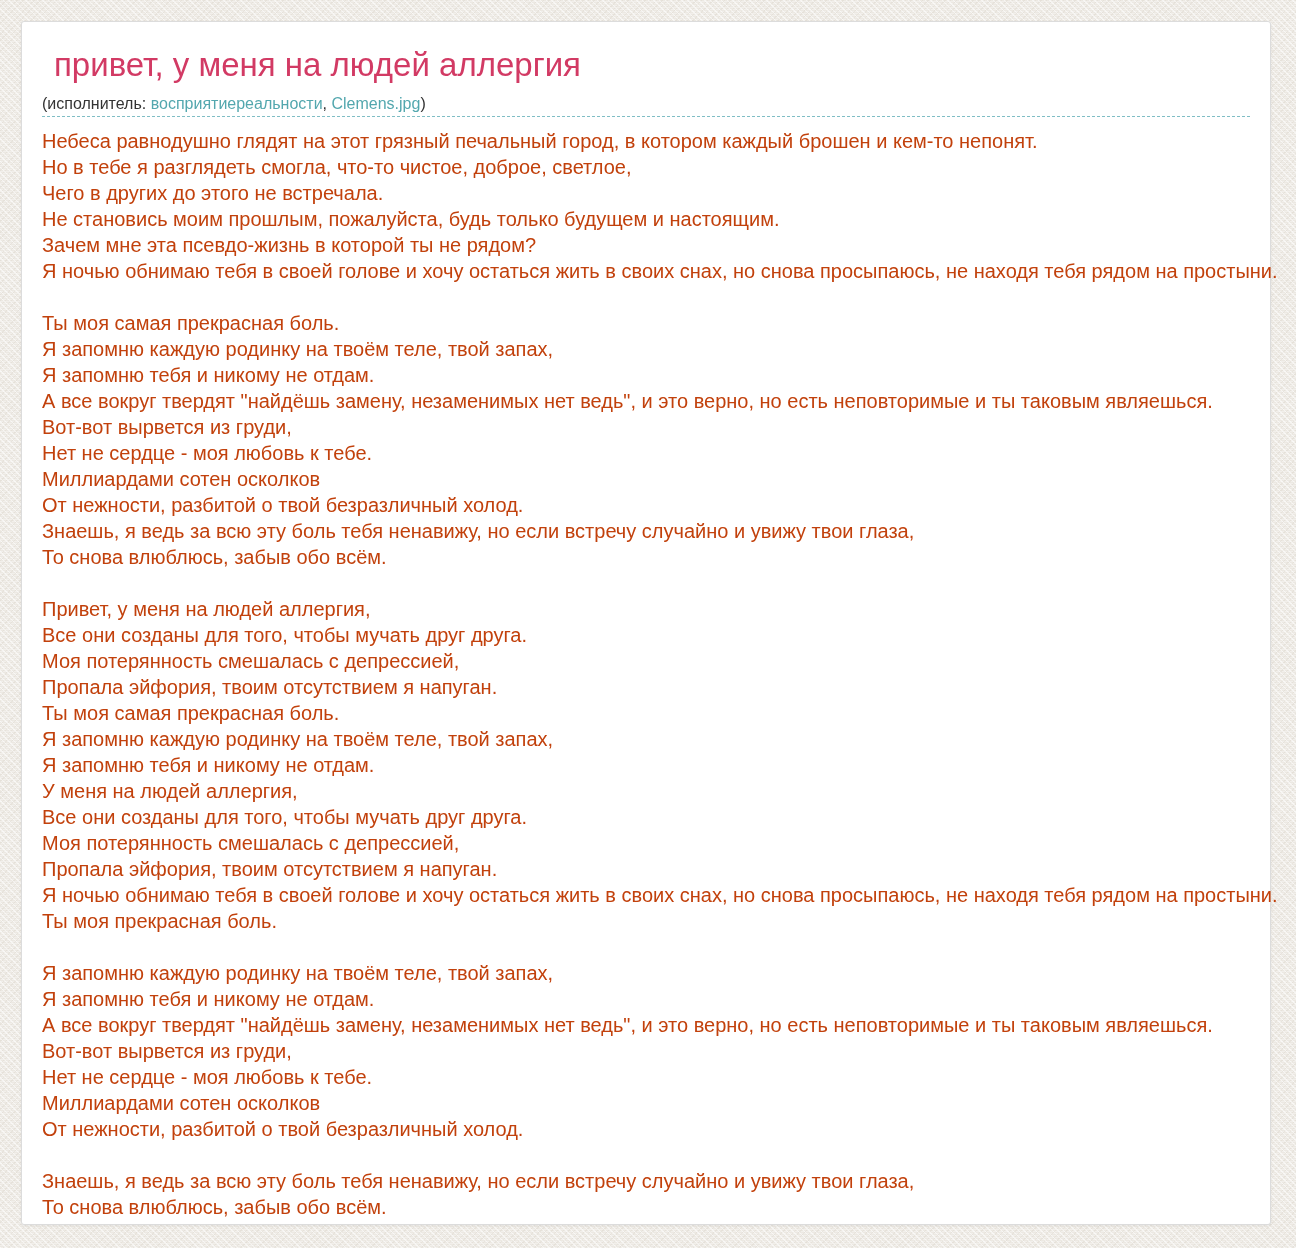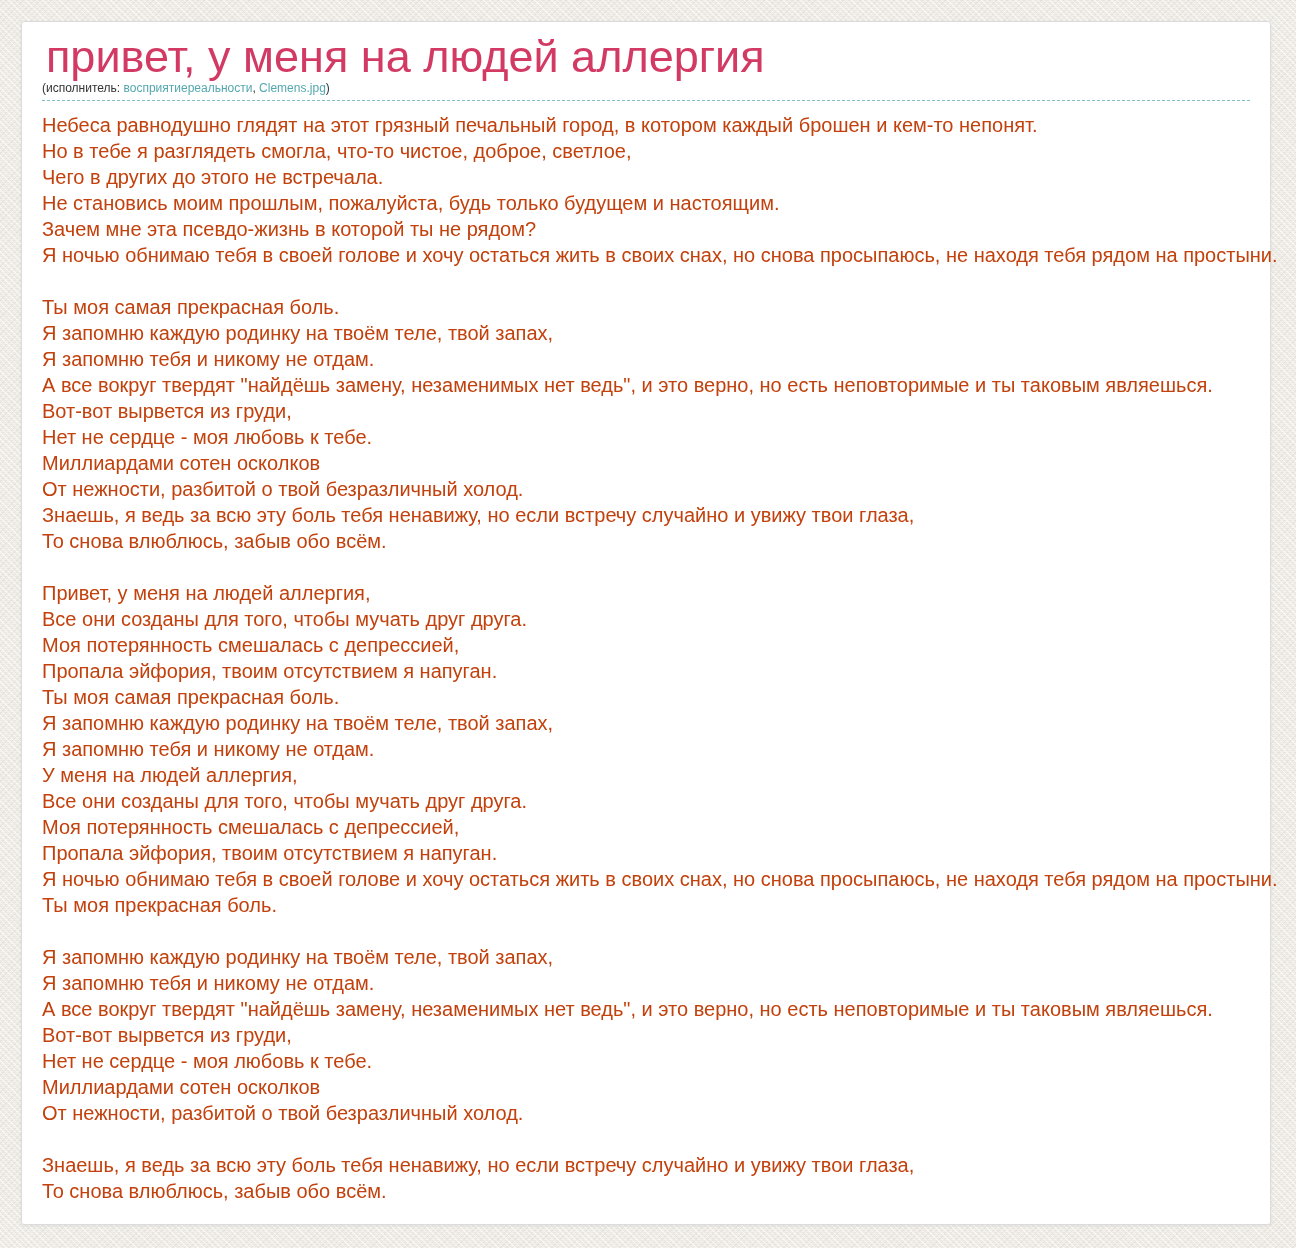--- a/index.html
+++ b/index.html
@@ -25,29 +25,29 @@
     height: 1204px;
     box-sizing: border-box;
     background: #ffffff;
     border: 1px solid #dcdcdc;
     border-radius: 3px;
     box-shadow: 0 1px 3px rgba(0,0,0,0.07);
     padding: 14px 20px 0 20px;
     overflow: visible;
   }
   .song-title {
-    margin: 4px;
-    font-size: 45px;
+    margin: 12px;
+    font-size: 33px;
     line-height: 34px;
     font-weight: 400;
     color: #d23a64;
     white-space: nowrap;
   }
   .artist-line {
-    font-size: 12px;
+    font-size: 16px;
     line-height: 20px;
     color: #333333;
     padding-bottom: 2px;
     border-bottom: 1px dashed #7fbec5;
     white-space: nowrap;
   }
   .artist-link {
     color: #53a7ae;
     text-decoration: none;
     cursor: pointer;

